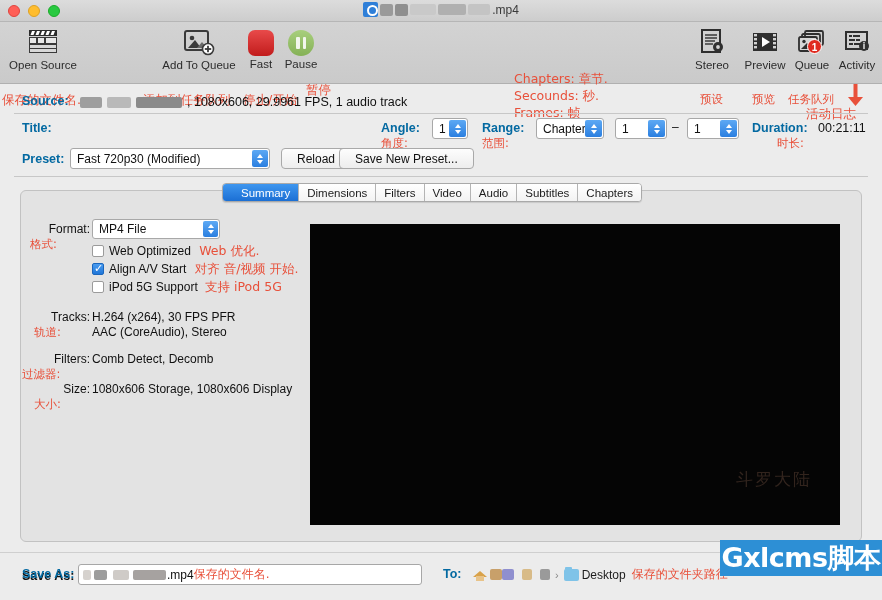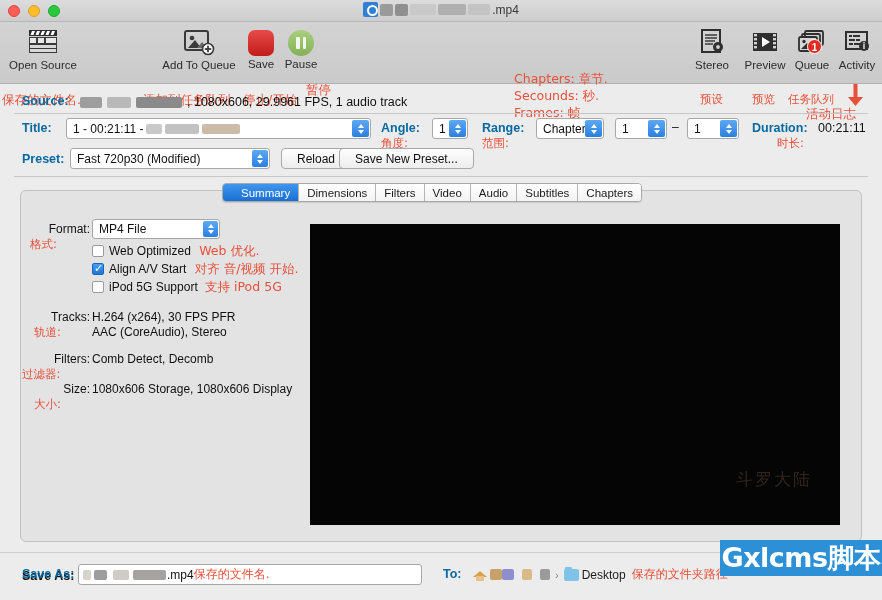--- a/index.html
+++ b/index.html
@@ -289,21 +289,21 @@
           <rect x="24.1" y="17.8" width="1.8" height="6.4" fill="#3a3a3a"></rect>
           <rect x="21.8" y="20.1" width="6.4" height="1.8" fill="#3a3a3a"></rect>
         </svg>
       </div>
       <span class="lbl">Add To Queue</span>
     </div>
     <div class="anno" style="left:143px; top:70px;">添加到任务队列</div>
 
     <div class="stopbtn" style="left:235px; top:4px;">
       <div class="circle-stop"></div>
-      <span>Save</span>
+      <span>Fast</span>
     </div>
     <div class="anno" style="left:243px; top:70px;">停止/开始</div>
 
     <div class="stopbtn" style="left:275px; top:4px;">
       <div class="circle-pause"></div>
       <span>Pause</span>
     </div>
     <div class="anno" style="left:306px; top:41px;margin-top:19px;">暂停</div>
 
     <div class="tbtn" style="left:685px; top:3px; width:54px;">
@@ -399,30 +399,20 @@
     <span class="redact" style="width:24px;height:11px;background:#b9b9b9;"></span>
     <span class="redact" style="width:46px;height:11px;background:#8a8a8a;"></span>
     <span style="font-size:12.5px;color:#111;">, 1080x606, 29.9961 FPS, 1 audio track</span>
   </div>
 
   <div class="hr" style="top:113px;"></div>
 
   <div class="metarow" style="left:22px; top:121px;">
     <span class="metalabel">Title:</span>
   </div>
-  <div class="popup" style="position:absolute; left:66px; top:118px; width:305px;">
-    <span>1 - 00:21:11 - </span>
-    <span class="redact" style="width:16px;height:10px;background:#c9c9c9;margin-left:2px;"></span>
-    <span class="redact" style="width:34px;height:10px;background:#c2c2c2;margin-left:3px;"></span>
-    <span class="redact" style="width:38px;height:10px;background:#cdbbaa;margin-left:3px;"></span>
-    <span class="popup-arrows">
-      <i class="arw-up"></i>
-        <i class="arw-dn"></i>
-    </span>
-  </div>
 
   <div class="metarow metalabel" style="left:381px; top:121px;">Angle:</div>
   <div class="anno sm" style="left:381px; top:136px;">角度:</div>
   <div class="popup" style="position:absolute; left:432px; top:118px; width:36px;">
     <span>1</span>
     <span class="stepper-arrows">
       <i class="arw-up"></i>
         <i class="arw-dn"></i>
     </span>
   </div>

